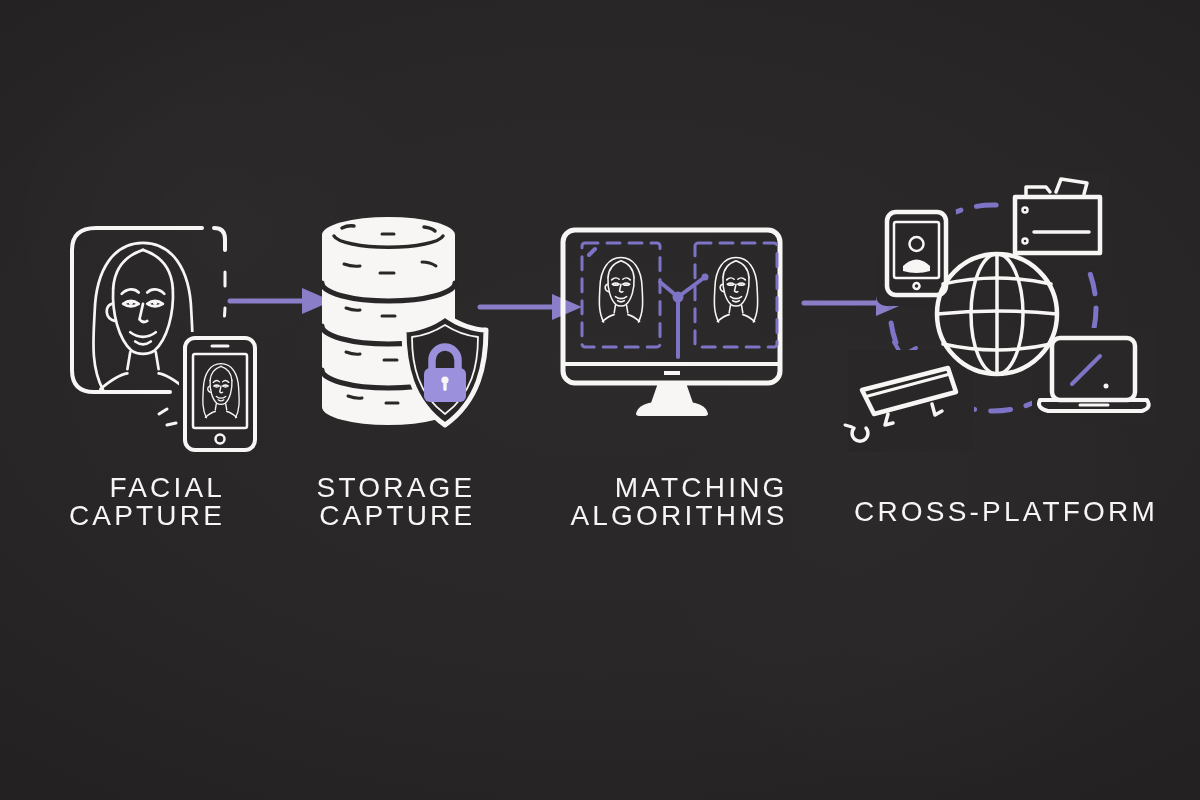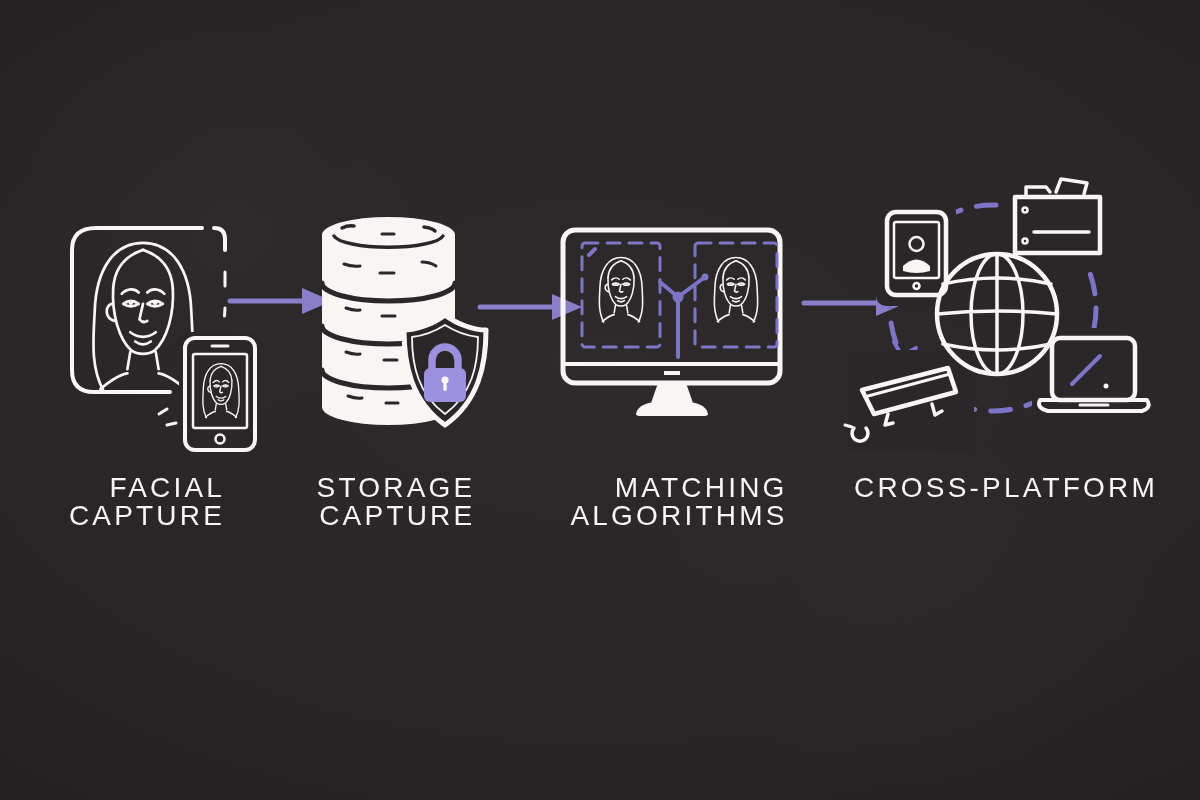--- a/index.html
+++ b/index.html
@@ -216,17 +216,17 @@
     <div>CAPTURE</div>
   </div>
   <div class="stage-label" style="left:396px;top:474px;">
     <div>STORAGE</div>
     <div>CAPTURE</div>
   </div>
   <div class="stage-label" style="left:679px;top:474px;">
     <div>MATCHING</div>
     <div>ALGORITHMS</div>
   </div>
-  <div class="stage-label" style="left:1006px;top:474px;">
+  <div class="stage-label" style="left:1006px;top:498px;">
     <div>CROSS-PLATFORM</div>
   </div>
 
 </div>
 
 </body></html>

